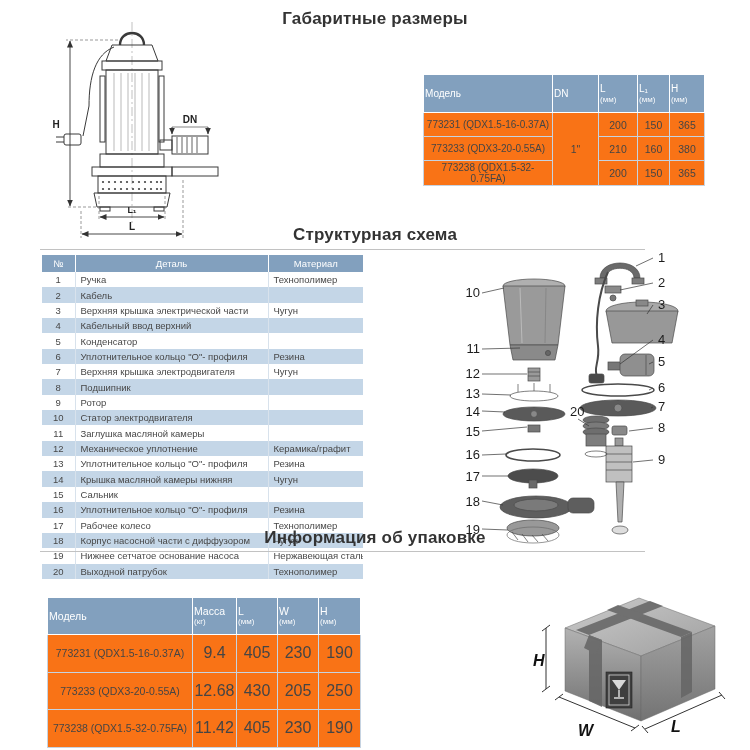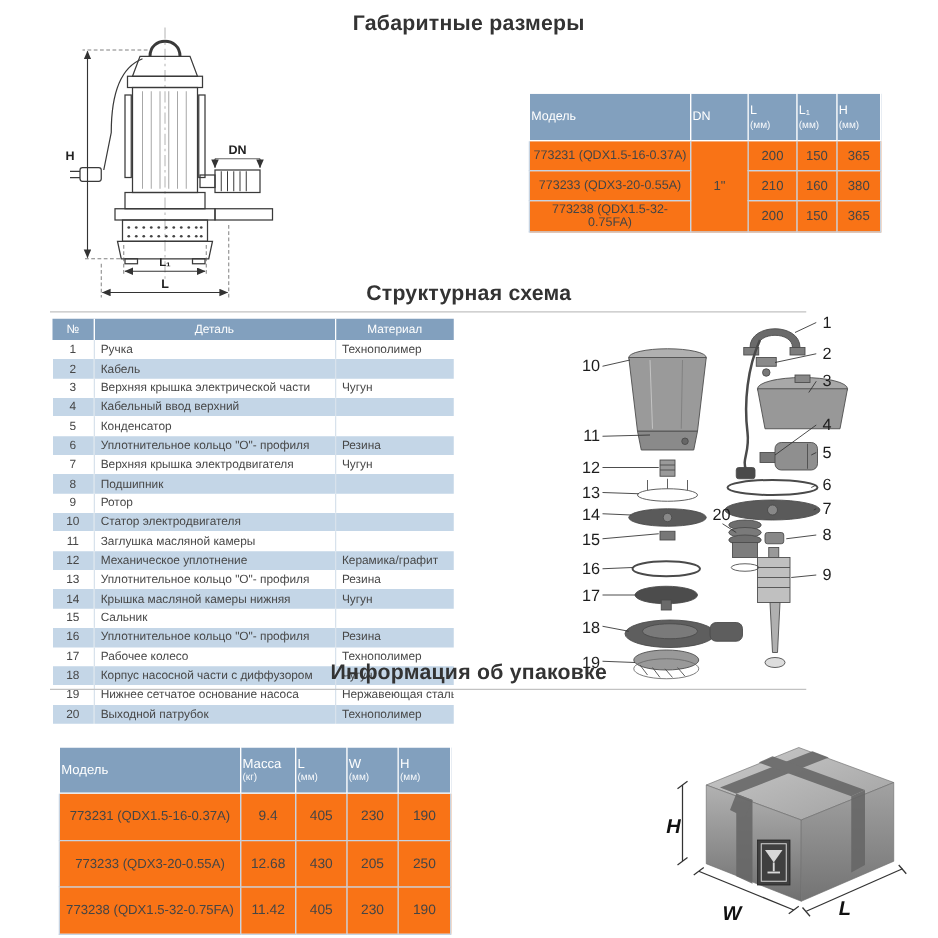--- a/index.html
+++ b/index.html
@@ -10,21 +10,21 @@
   .sep{border:none;border-top:1px solid #c2c2c2;margin:0;height:0}
   table{border-collapse:collapse;table-layout:fixed}
   
   .btab th{background:#82a0be;color:#fff;font-weight:400;border:1px solid #fff;text-align:left;vertical-align:middle;line-height:1.15}
   .btab td{border:1px solid #c6d3e1;background:#f97316;text-align:center;vertical-align:middle;color:#454545}
   .unit{font-size:8px;opacity:.95}
   .dim-table th{font-size:10px}
   .dim-table td{font-size:10.5px;height:21px}
   .dim-table td.model{font-size:10px}
   .pack-table th{font-size:10.5px}
-  .pack-table td{font-size:11px;height:34.6px}
+  .pack-table td{font-size:16px;height:34.6px}
   .pack-table td.model{font-size:10.5px}
   
   .parts th{background:#82a0be;color:#fff;font-weight:400;font-size:9.5px;height:15px;border-right:1px solid #fff;text-align:center;vertical-align:middle}
   .parts td{font-size:9.5px;height:13.35px;padding:1px 5px;border-right:1px solid #d8e2ec;vertical-align:middle;color:#474747;white-space:nowrap;overflow:hidden}
   .parts td:last-child,.parts th:last-child{border-right:none}
   .parts td.num{text-align:center;padding:0}
   .parts tbody tr:nth-child(even) td{background:#c4d6e7}
   svg text{font-family:"Liberation Sans","DejaVu Sans",sans-serif}
   .dimlabel{font-size:10px;font-weight:600;fill:#222}
   .callout{font-size:13px;fill:#1d1d1d}

